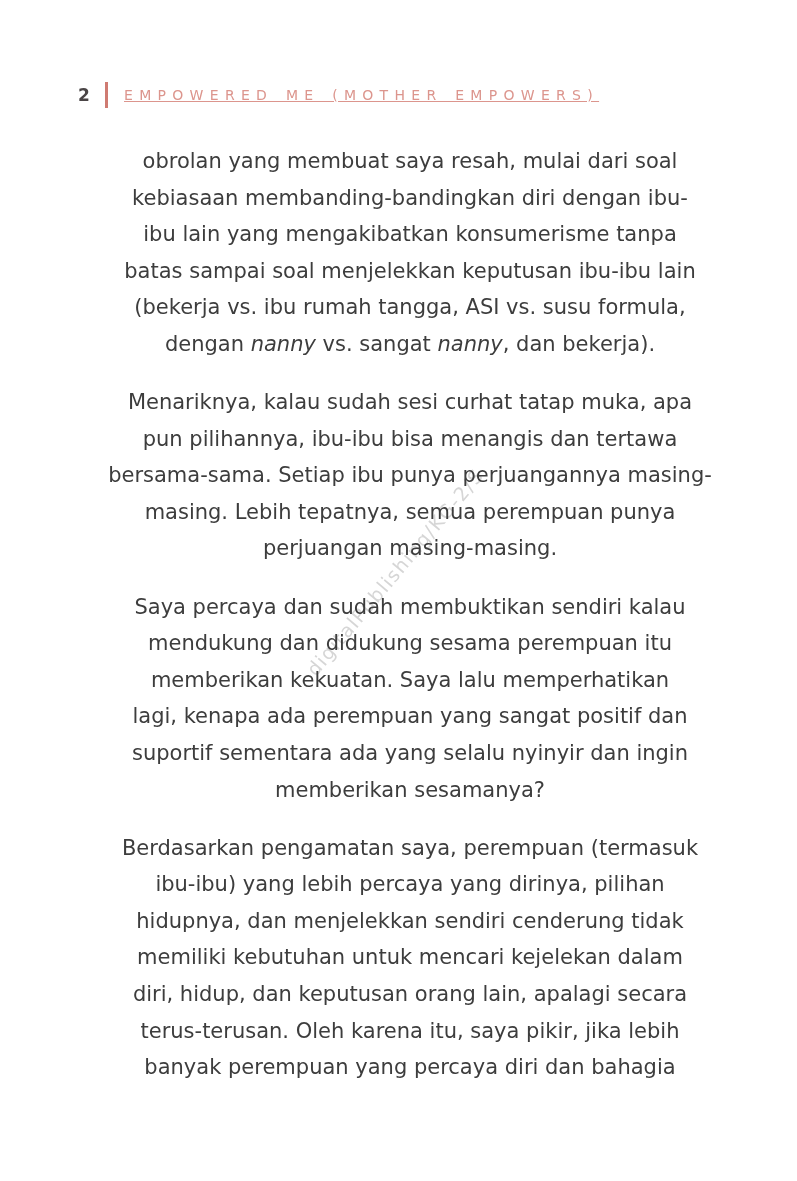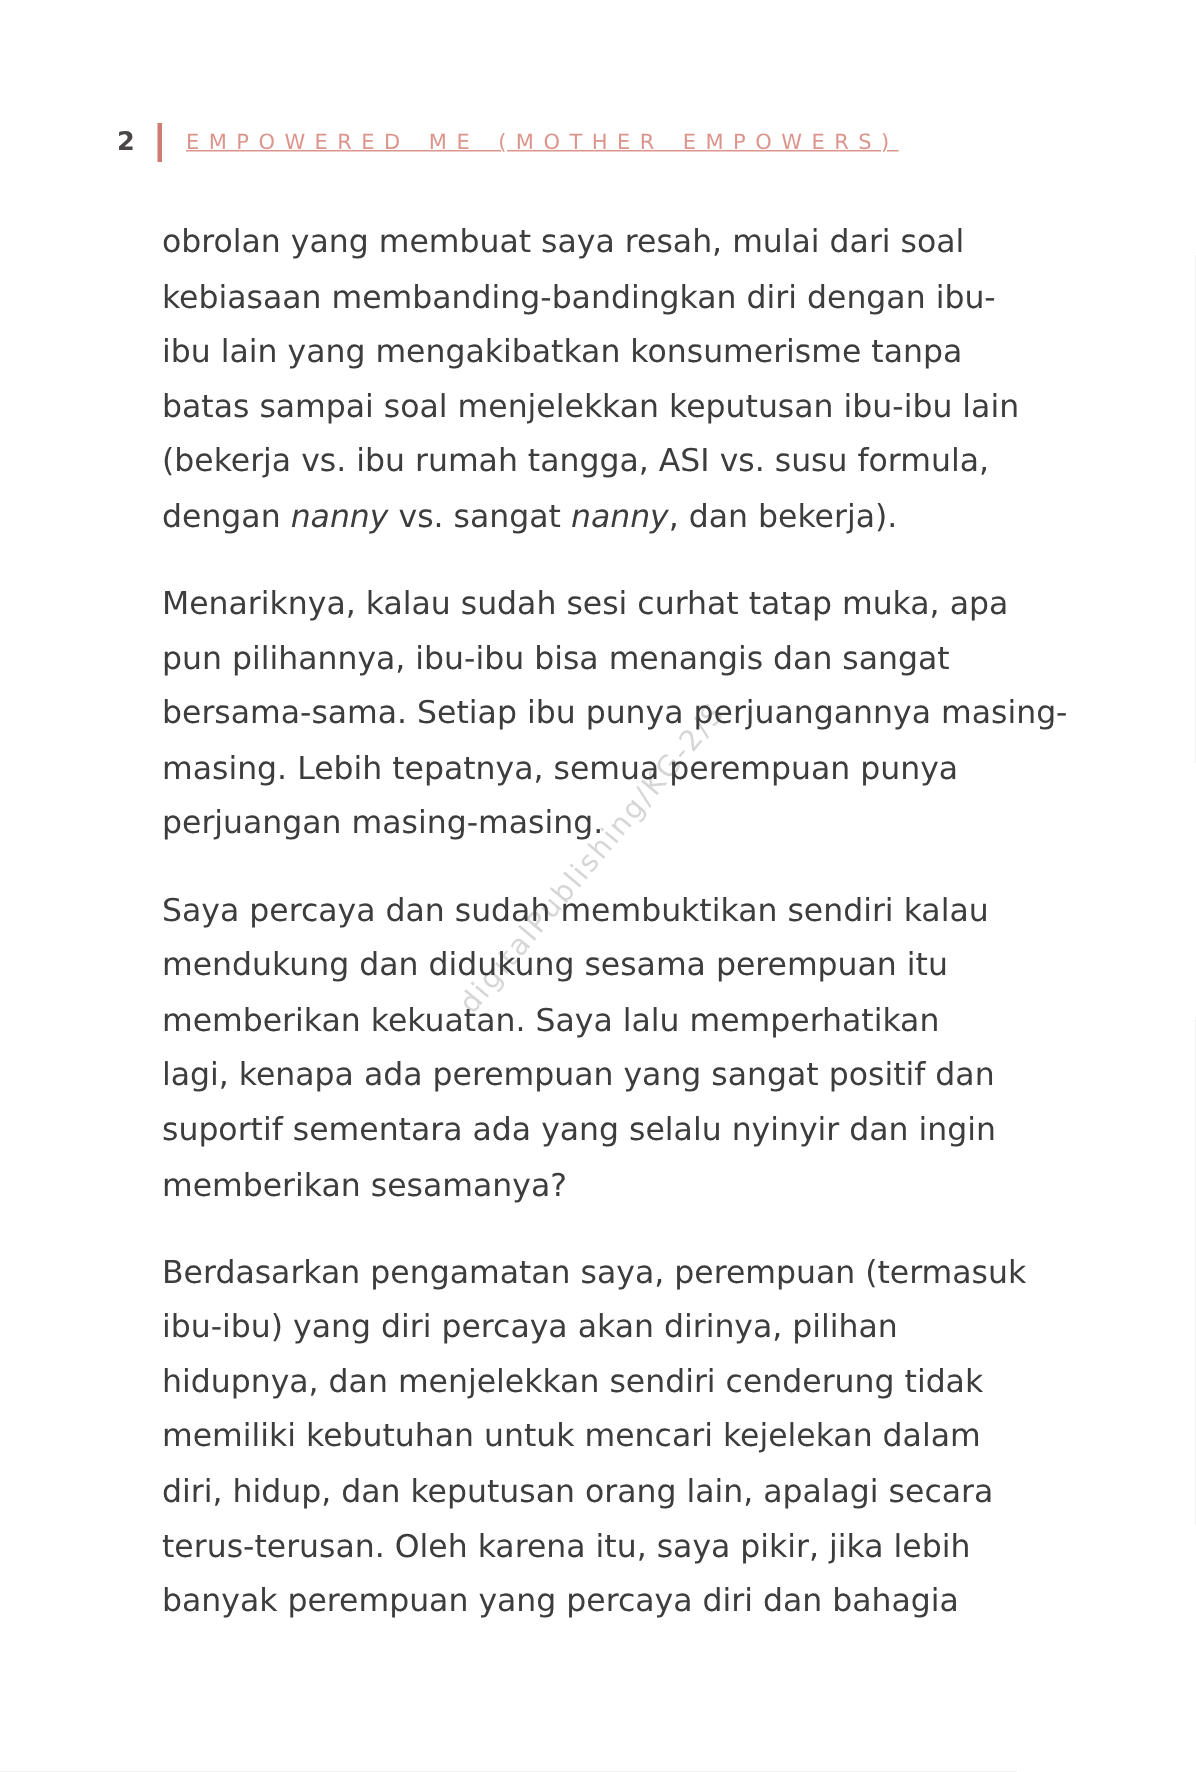--- a/index.html
+++ b/index.html
@@ -47,21 +47,21 @@
     position: absolute;
     left: 108px;
     top: 143px;
     width: 604px;
     font-size: 21px;
     line-height: 36.6px;
     color: var(--body_text, #3d3d3d);
     z-index: 2;
   }
   .para { margin: 0 0 21.5px 0; }
-  .line { white-space: nowrap; }
+  .line { white-space: nowrap; text-align: center; }
   .it { font-style: italic; }
   .watermark {
     position: absolute;
     left: 395px;
     top: 572px;
     transform: translate(-50%, -50%) rotate(-50deg);
     font-size: 19px;
     letter-spacing: 1.5px;
     color: var(--watermark, #d6d6d6);
     white-space: nowrap;
@@ -83,36 +83,36 @@
       <div class="para">
         <div class="line"><span>obrolan yang membuat saya resah, mulai dari soal</span></div>
         <div class="line"><span>kebiasaan membanding-bandingkan diri dengan ibu-</span></div>
         <div class="line"><span>ibu lain yang mengakibatkan konsumerisme tanpa</span></div>
         <div class="line"><span>batas sampai soal menjelekkan keputusan ibu-ibu lain</span></div>
         <div class="line"><span>(bekerja vs. ibu rumah tangga, ASI vs. susu formula,</span></div>
         <div class="line"><span>dengan </span><span class="it">nanny</span><span> vs. sangat </span><span class="it">nanny</span><span>, dan bekerja).</span></div>
       </div>
       <div class="para">
         <div class="line"><span>Menariknya, kalau sudah sesi curhat tatap muka, apa</span></div>
-        <div class="line"><span>pun pilihannya, ibu-ibu bisa menangis dan sangat</span></div>
+        <div class="line"><span>pun pilihannya, ibu-ibu bisa menangis dan tertawa</span></div>
         <div class="line"><span>bersama-sama. Setiap ibu punya perjuangannya masing-</span></div>
         <div class="line"><span>masing. Lebih tepatnya, semua perempuan punya</span></div>
         <div class="line"><span>perjuangan masing-masing.</span></div>
       </div>
       <div class="para">
         <div class="line"><span>Saya percaya dan sudah membuktikan sendiri kalau</span></div>
         <div class="line"><span>mendukung dan didukung sesama perempuan itu</span></div>
         <div class="line"><span>memberikan kekuatan. Saya lalu memperhatikan</span></div>
         <div class="line"><span>lagi, kenapa ada perempuan yang sangat positif dan</span></div>
         <div class="line"><span>suportif sementara ada yang selalu nyinyir dan ingin</span></div>
         <div class="line"><span>memberikan sesamanya?</span></div>
       </div>
       <div class="para">
         <div class="line"><span>Berdasarkan pengamatan saya, perempuan (termasuk</span></div>
-        <div class="line"><span>ibu-ibu) yang diri percaya akan dirinya, pilihan</span></div>
+        <div class="line"><span>ibu-ibu) yang lebih percaya yang dirinya, pilihan</span></div>
         <div class="line"><span>hidupnya, dan menjelekkan sendiri cenderung tidak</span></div>
         <div class="line"><span>memiliki kebutuhan untuk mencari kejelekan dalam</span></div>
         <div class="line"><span>diri, hidup, dan keputusan orang lain, apalagi secara</span></div>
         <div class="line"><span>terus-terusan. Oleh karena itu, saya pikir, jika lebih</span></div>
         <div class="line"><span>banyak perempuan yang percaya diri dan bahagia</span></div>
       </div>
     </div>
 </div>
 
 </body></html>

